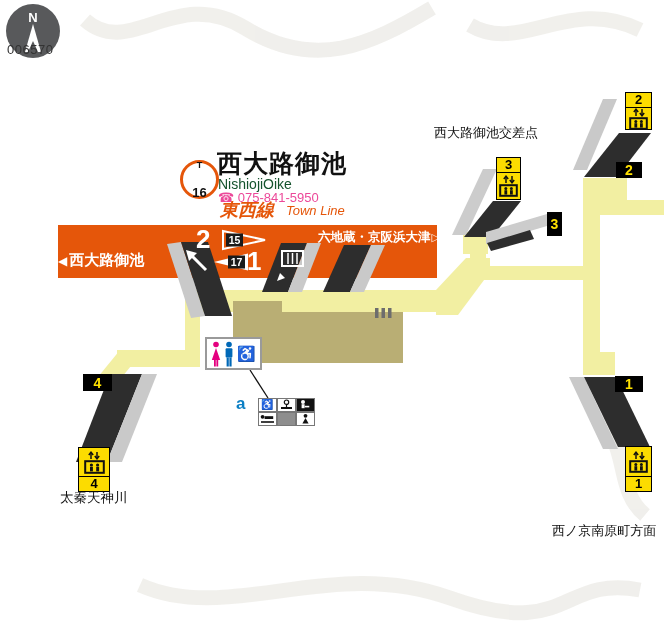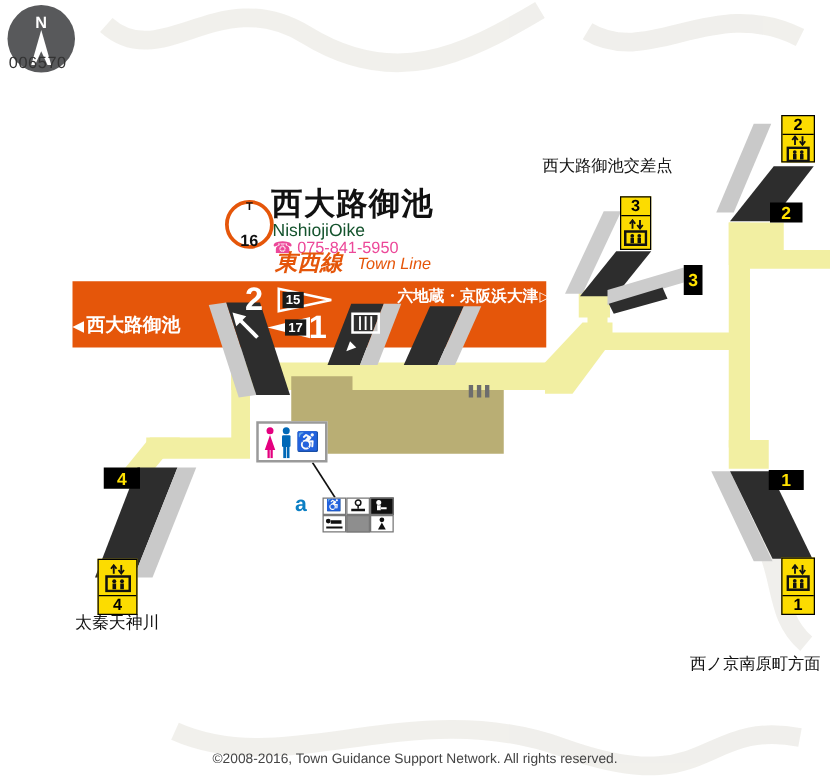--- a/index.html
+++ b/index.html
@@ -338,15 +338,14 @@
       <svg width="17" height="12">
         <circle cx="8.5" cy="2.8" r="1.9" fill="#111"></circle>
         <polygon points="8.5,5 5.4,10.6 11.6,10.6" fill="#111"></polygon>
       </svg>
     </div>
   </div>
 
   <div class="abs landmark" style="left:60px;top:489px;font-size:13.5px;">太秦天神川</div>
   <div class="abs landmark" style="left:552px;top:490px;margin-top:32px;">西ノ京南原町方面</div>
 
-  <div class="abs copyright">©2008-2016, Town Guidance Support Network. All rights reserved.</div>
 
 </div>
 
 </body></html>

